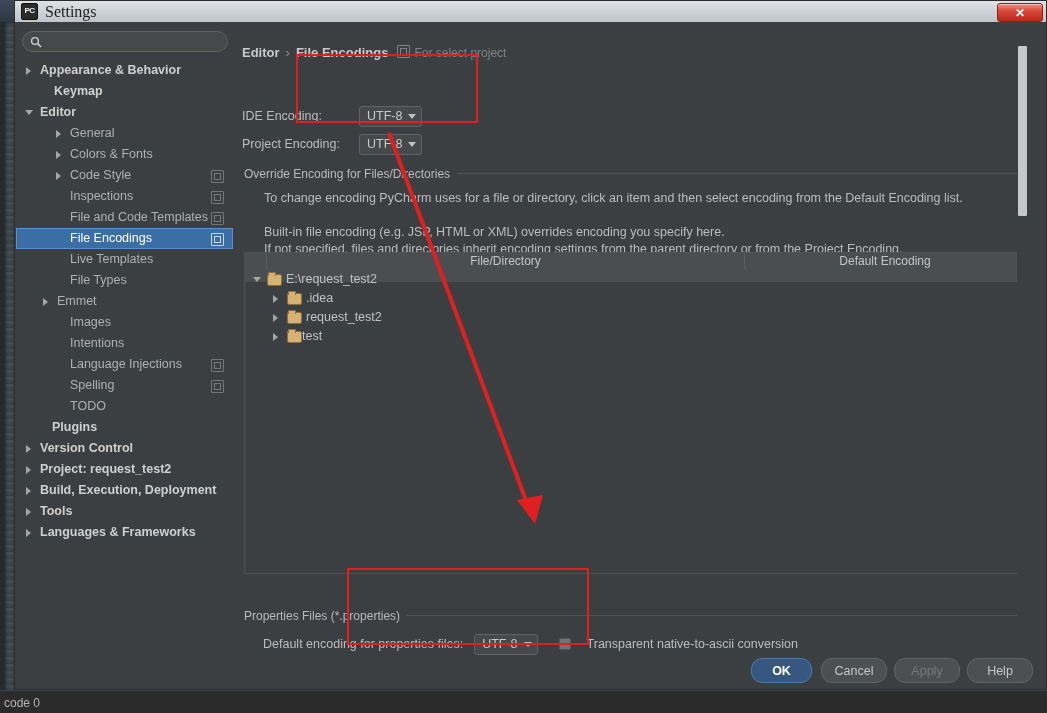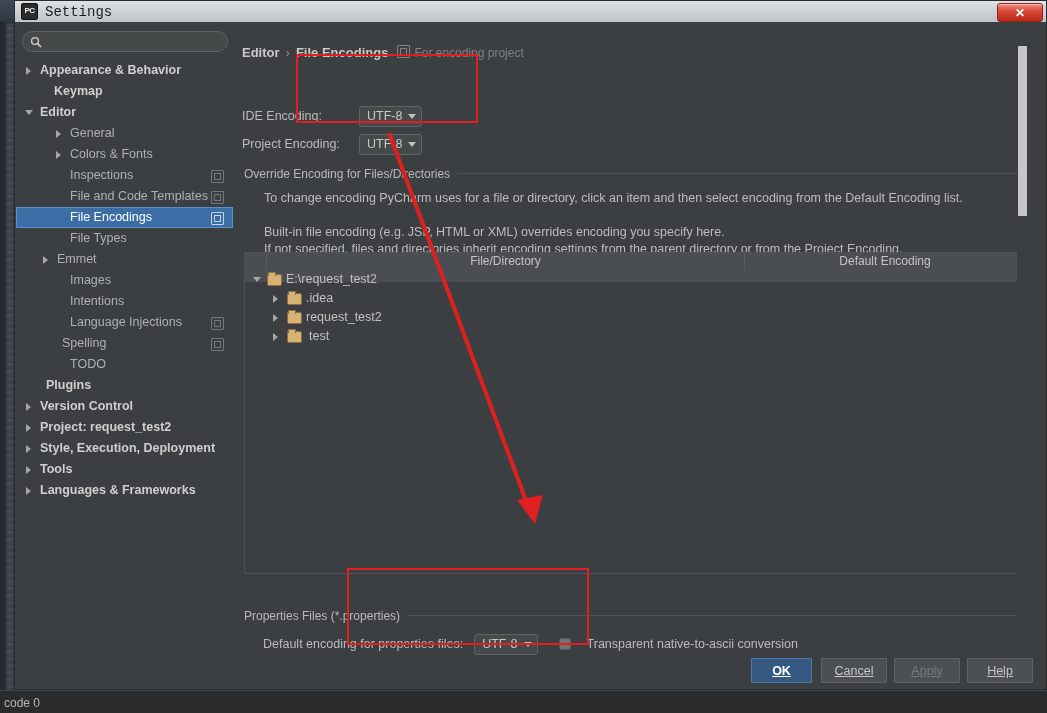--- a/index.html
+++ b/index.html
@@ -70,21 +70,21 @@
     width:15px; height:15px; margin-left:6px; margin-right:7px;
     background:#2b2b2b; border:1px solid #111; border-radius:2px;
     position:relative; flex:none;
   }
   .title-icon::after{
     content:"PC"; position:absolute; left:0; right:0; top:-1px;
     font-size:8px; font-weight:bold; color:#f2f2f2; text-align:center;
     letter-spacing:-0.5px; line-height:16px;
   }
   .title-text {
-    font-size:14px; color:#1e1e1e; font-family:Liberation Mono, monospace;
+    font-size:16px; color:#1e1e1e; font-family:Liberation Serif, serif;
   }
   .close-btn {
     position:absolute; right:3px; top:2px; width:44px; height:17px;
     background: linear-gradient(180deg,#f08f84 0%, #da4a3a 40%, #b9281a 100%);
     border:1px solid #8d2317; border-radius:3px;
     display:flex; align-items:center; justify-content:center;
     box-shadow: inset 0 1px 0 rgba(255,255,255,.45);
   }
   .close-btn span{ color:#fff; font-size:12px; font-weight:bold; line-height:1; }
 
@@ -215,24 +215,23 @@
   
   .checkbox{
     width:12px; height:12px; background:#6f7476; border:1px solid #55595b;
     border-radius:2px; box-sizing:border-box; flex:none;
   }
 
   
   .btnbar{ position:absolute; left:0; top:636px; width:1031px; height:31px; }
   .btn{
     position:absolute; top:0; height:25px;
-    background:#4c5052; border:1px solid #5e6365; border-radius:1px;
+    background:#4c5052; border:1px solid #5e6365; border-radius:11px;
     color:#c6c6c6; font-size:12.5px; display:flex; align-items:center; justify-content:center;
     box-sizing:border-box;
-    text-decoration:underline;
   }
   .btn.default{ background:#365880; border-color:#4b79a8; color:#ffffff; font-weight:bold; }
   .btn.disabled{ color:#757a7c; }
 
   
   .vscroll-track{ position:absolute; right:0px; top:0px; width:11px; height:610px; background:#3c3f41; }
   .vscroll-thumb{ position:absolute; right:1px; width:9px; background:#c5c7c8; border-radius:1px; }
 
   
   .ann-rect{ position:absolute; border:2px solid #e02020; box-sizing:border-box; pointer-events:none; }
@@ -301,89 +300,97 @@
             </div>
             <div class="tree-item dim">
               <span class="arrow" style="left:40px"></span>
               <span class="lbl" style="left:54px">General</span>
             </div>
             <div class="tree-item dim">
               <span class="arrow" style="left:40px"></span>
               <span class="lbl" style="left:54px">Colors &amp; Fonts</span>
             </div>
             <div class="tree-item dim">
+              <span class="arrow" style="left:40px"></span>
+              <span class="lbl" style="left:54px">Code Style</span>
+              <span class="scope-icon"></span>
+            </div>
+            <div class="tree-item dim">
               <span class="lbl" style="left:54px">Inspections</span>
               <span class="scope-icon"></span>
             </div>
             <div class="tree-item dim">
               <span class="lbl" style="left:54px">File and Code Templates</span>
               <span class="scope-icon"></span>
             </div>
             <div class="tree-item dim selected">
               <span class="lbl" style="left:54px">File Encodings</span>
               <span class="scope-icon"></span>
             </div>
             <div class="tree-item dim">
+              <span class="lbl" style="left:54px">Live Templates</span>
+            </div>
+            <div class="tree-item dim">
               <span class="lbl" style="left:54px">File Types</span>
             </div>
             <div class="tree-item dim">
               <span class="arrow" style="left:27px"></span>
               <span class="lbl" style="left:41px">Emmet</span>
             </div>
             <div class="tree-item dim">
               <span class="lbl" style="left:54px">Images</span>
             </div>
             <div class="tree-item dim">
               <span class="lbl" style="left:54px">Intentions</span>
             </div>
             <div class="tree-item dim">
               <span class="lbl" style="left:54px">Language Injections</span>
               <span class="scope-icon"></span>
             </div>
             <div class="tree-item dim">
-              <span class="lbl" style="left:46px">Spelling</span>
+              <span class="lbl" style="left:54px">Spelling</span>
               <span class="scope-icon"></span>
             </div>
             <div class="tree-item dim">
               <span class="lbl" style="left:54px">TODO</span>
             </div>
             <div class="tree-item bold">
-              <span class="lbl" style="left:30px">Plugins</span>
+              <span class="lbl" style="left:36px">Plugins</span>
             </div>
             <div class="tree-item bold">
               <span class="arrow" style="left:10px"></span>
               <span class="lbl" style="left:24px">Version Control</span>
             </div>
             <div class="tree-item bold">
               <span class="arrow" style="left:10px"></span>
               <span class="lbl" style="left:24px">Project: request_test2</span>
             </div>
             <div class="tree-item bold">
               <span class="arrow" style="left:10px"></span>
-              <span class="lbl" style="left:24px">Style, Execution, Deployment</span>
+              <span class="lbl" style="left:24px">Build, Execution, Deployment</span>
             </div>
             <div class="tree-item bold">
               <span class="arrow" style="left:10px"></span>
               <span class="lbl" style="left:24px">Tools</span>
             </div>
             <div class="tree-item bold">
               <span class="arrow" style="left:10px"></span>
               <span class="lbl" style="left:24px">Languages &amp; Frameworks</span>
             </div>
           </div>
       </div>
 
       <div class="main">
 
         <div class="breadcrumb">
           <span class="bc-part">Editor</span>
           <span class="bc-sep">›</span>
           <span class="bc-part">File Encodings</span>
           <span class="bc-note">
-            <span class="bc-note-icon"></span><span>For encoding project</span>
+            <span class="bc-note-icon"></span><span>For select project</span>
           </span>
         </div>
 
         <div class="row" style="left:0; top:61px;">
           <span class="rlabel" style="width:117px;">IDE Encoding:</span>
           <span class="combo">
             <span class="cv">UTF-8</span>
             <span class="carat"></span>
           </span>
         </div>
@@ -421,21 +428,21 @@
                 <span class="tname" style="left:61px">.idea</span>
               </div>
               <div class="trow">
                 <span class="tarrow" style="left:28px"></span>
                 <span class="folder" style="left:42px"></span>
                 <span class="tname" style="left:61px">request_test2</span>
               </div>
               <div class="trow">
                 <span class="tarrow" style="left:28px"></span>
                 <span class="folder" style="left:42px"></span>
-                <span class="tname" style="left:64px">test</span>
+                <span class="tname" style="left:57px">test</span>
               </div>
             </div>
         </div>
 
         <div class="group-title" style="left:2px; top:565px;">Properties Files (*.properties)</div>
         <div class="group-line" style="left: 165px; top: 571px; width: 619px;"></div>
 
         <div class="row" style="left:21px; top:589px;">
           <span class="rlabel" style="margin-right:11px;">Default encoding for properties files:</span>
           <span class="combo">

